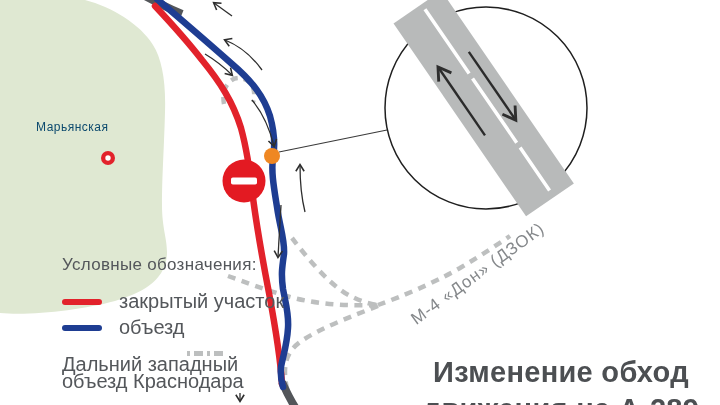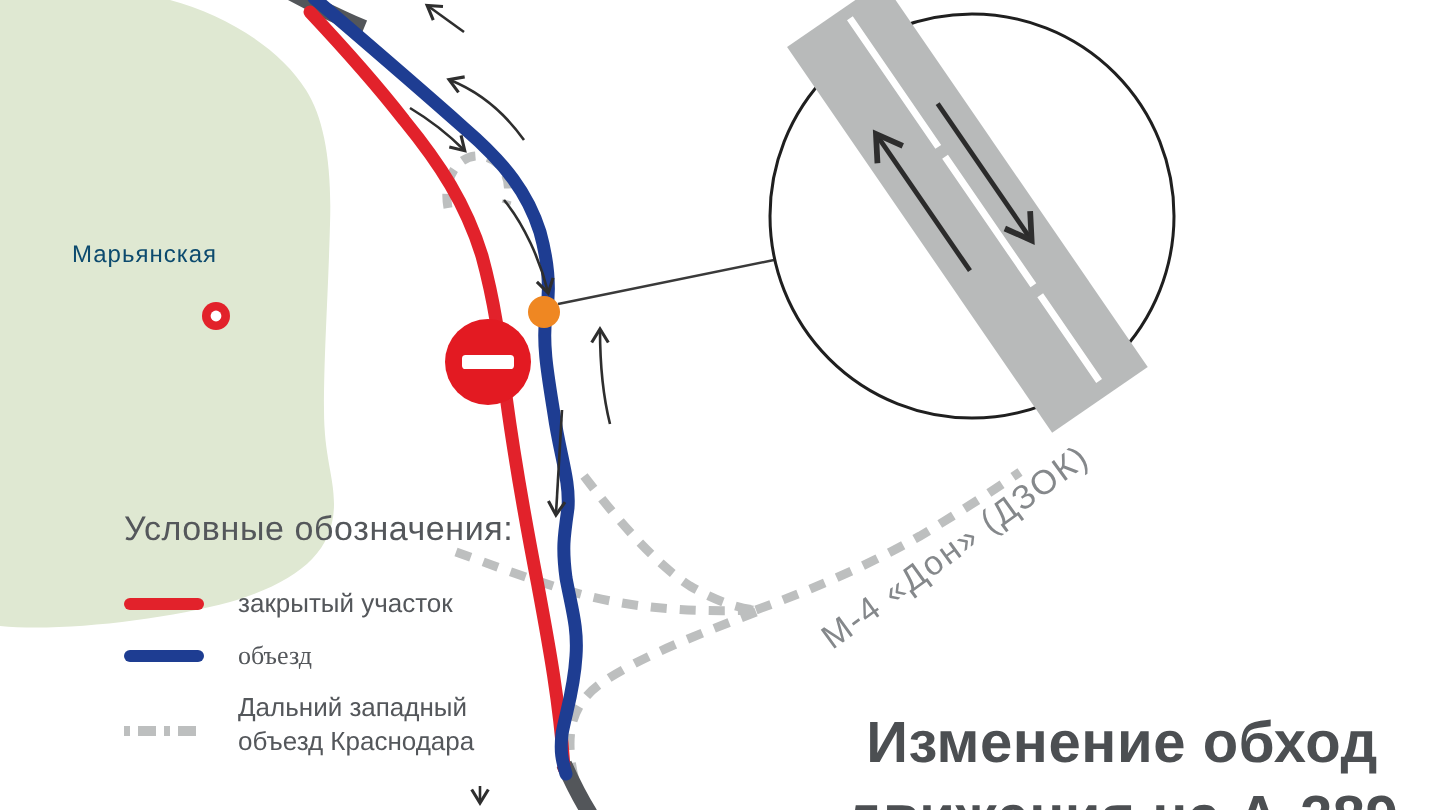--- a/index.html
+++ b/index.html
@@ -8,27 +8,27 @@
     font-family:"Liberation Sans","DejaVu Sans",sans-serif;
     background:#ffffff;
   }
   .stage svg{position:absolute;left:0;top:0;}
   .overlay{position:absolute;white-space:nowrap;}
   .town-label{left:36px;top:120px;font-size:12px;color:#0c4a6e;letter-spacing:.5px;}
   .legend{left:38px;top:255px;width:240px;height:130px;margin-left:24px;}
   .legend-heading{position:absolute;left:0;top:0;font-size:17px;color:#54575b;letter-spacing:.3px;}
   .legend-row{position:absolute;left:0;display:flex;align-items:center;}
   .row-1{top:38px;}
-  .row-2{top:64px;font-family:Liberation Serif, serif;}
-  .row-3{top:90px;align-items:center;}
+  .row-2{top:64px;}
+  .row-3{top:90px;align-items:flex-end;flex-direction:column;}
   .sw{display:inline-block;width:40px;min-width:40px;margin-right:17px;}
   .sw-red{height:6px;border-radius:3px;background:#e2222b;margin-top:1px;}
   .sw-blue{height:6px;border-radius:3px;background:#1e3d92;margin-top:1px;}
   .sw-dash{height:5px;margin-top:6px;background:repeating-linear-gradient(90deg,#bdbfbf 0 3px,transparent 3px 7px,#bdbfbf 7px 16px,transparent 16px 20px);}
-  .legend-label{font-size:13px;color:#54575b;line-height:17px;}
+  .legend-label{font-size:20px;color:#54575b;line-height:17px;}
   .hwy-label{left:368px;top:264px;width:220px;text-align:center;font-size:17px;color:#85888b;
     letter-spacing:1px;transform:rotate(-36deg);transform-origin:center;}
   .title{left:405px;top:354px;width:312px;text-align:center;font-weight:bold;
     font-size:29px;line-height:37px;color:#4c4f52;letter-spacing:.3px;}
 </style>
 </head>
 <body>
 
 <div class="stage">
 

